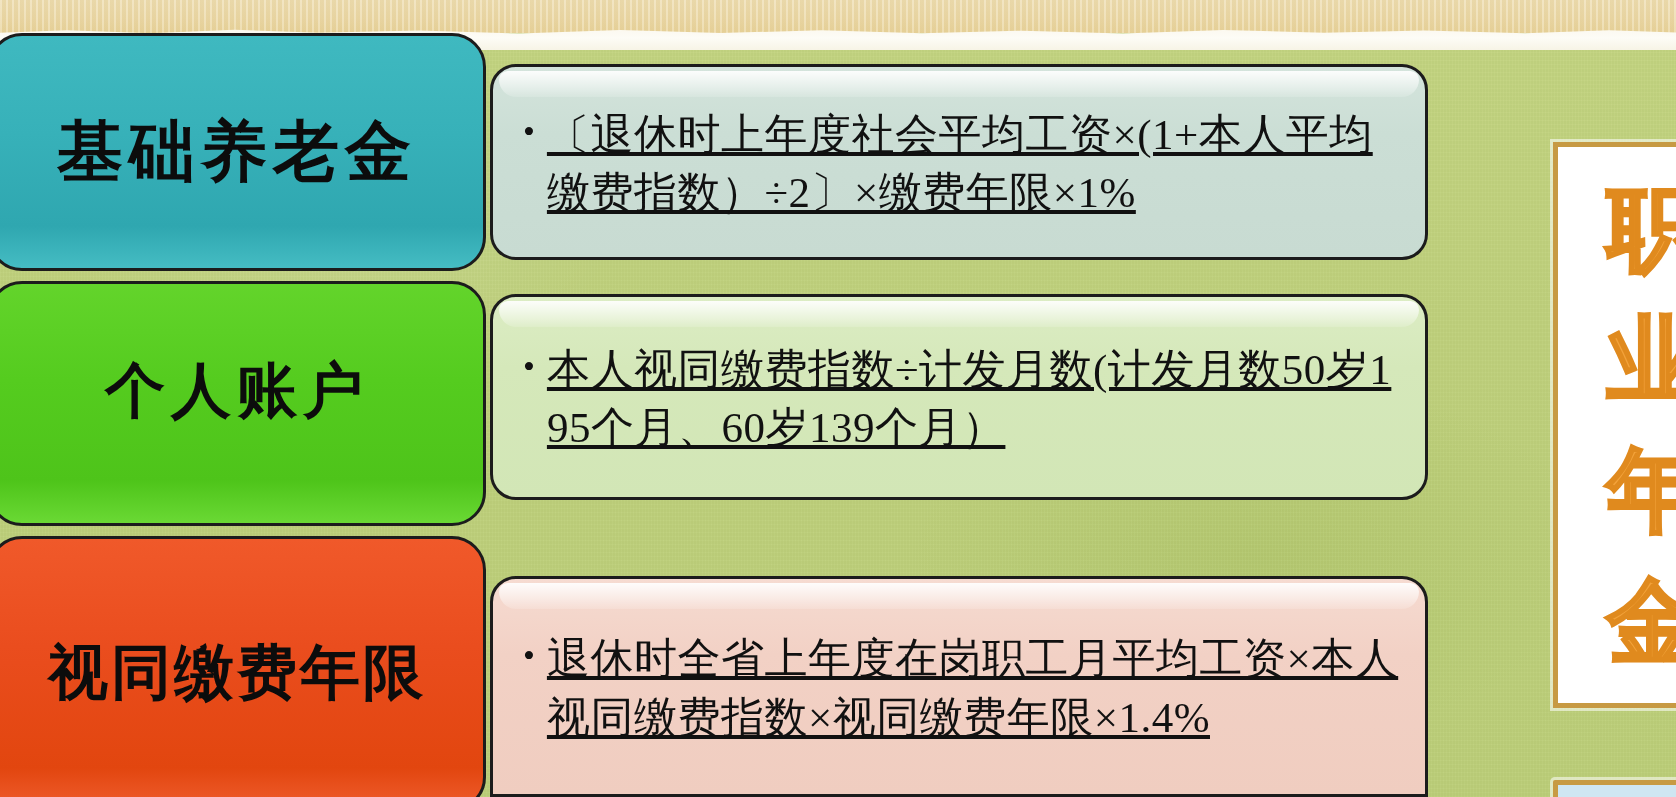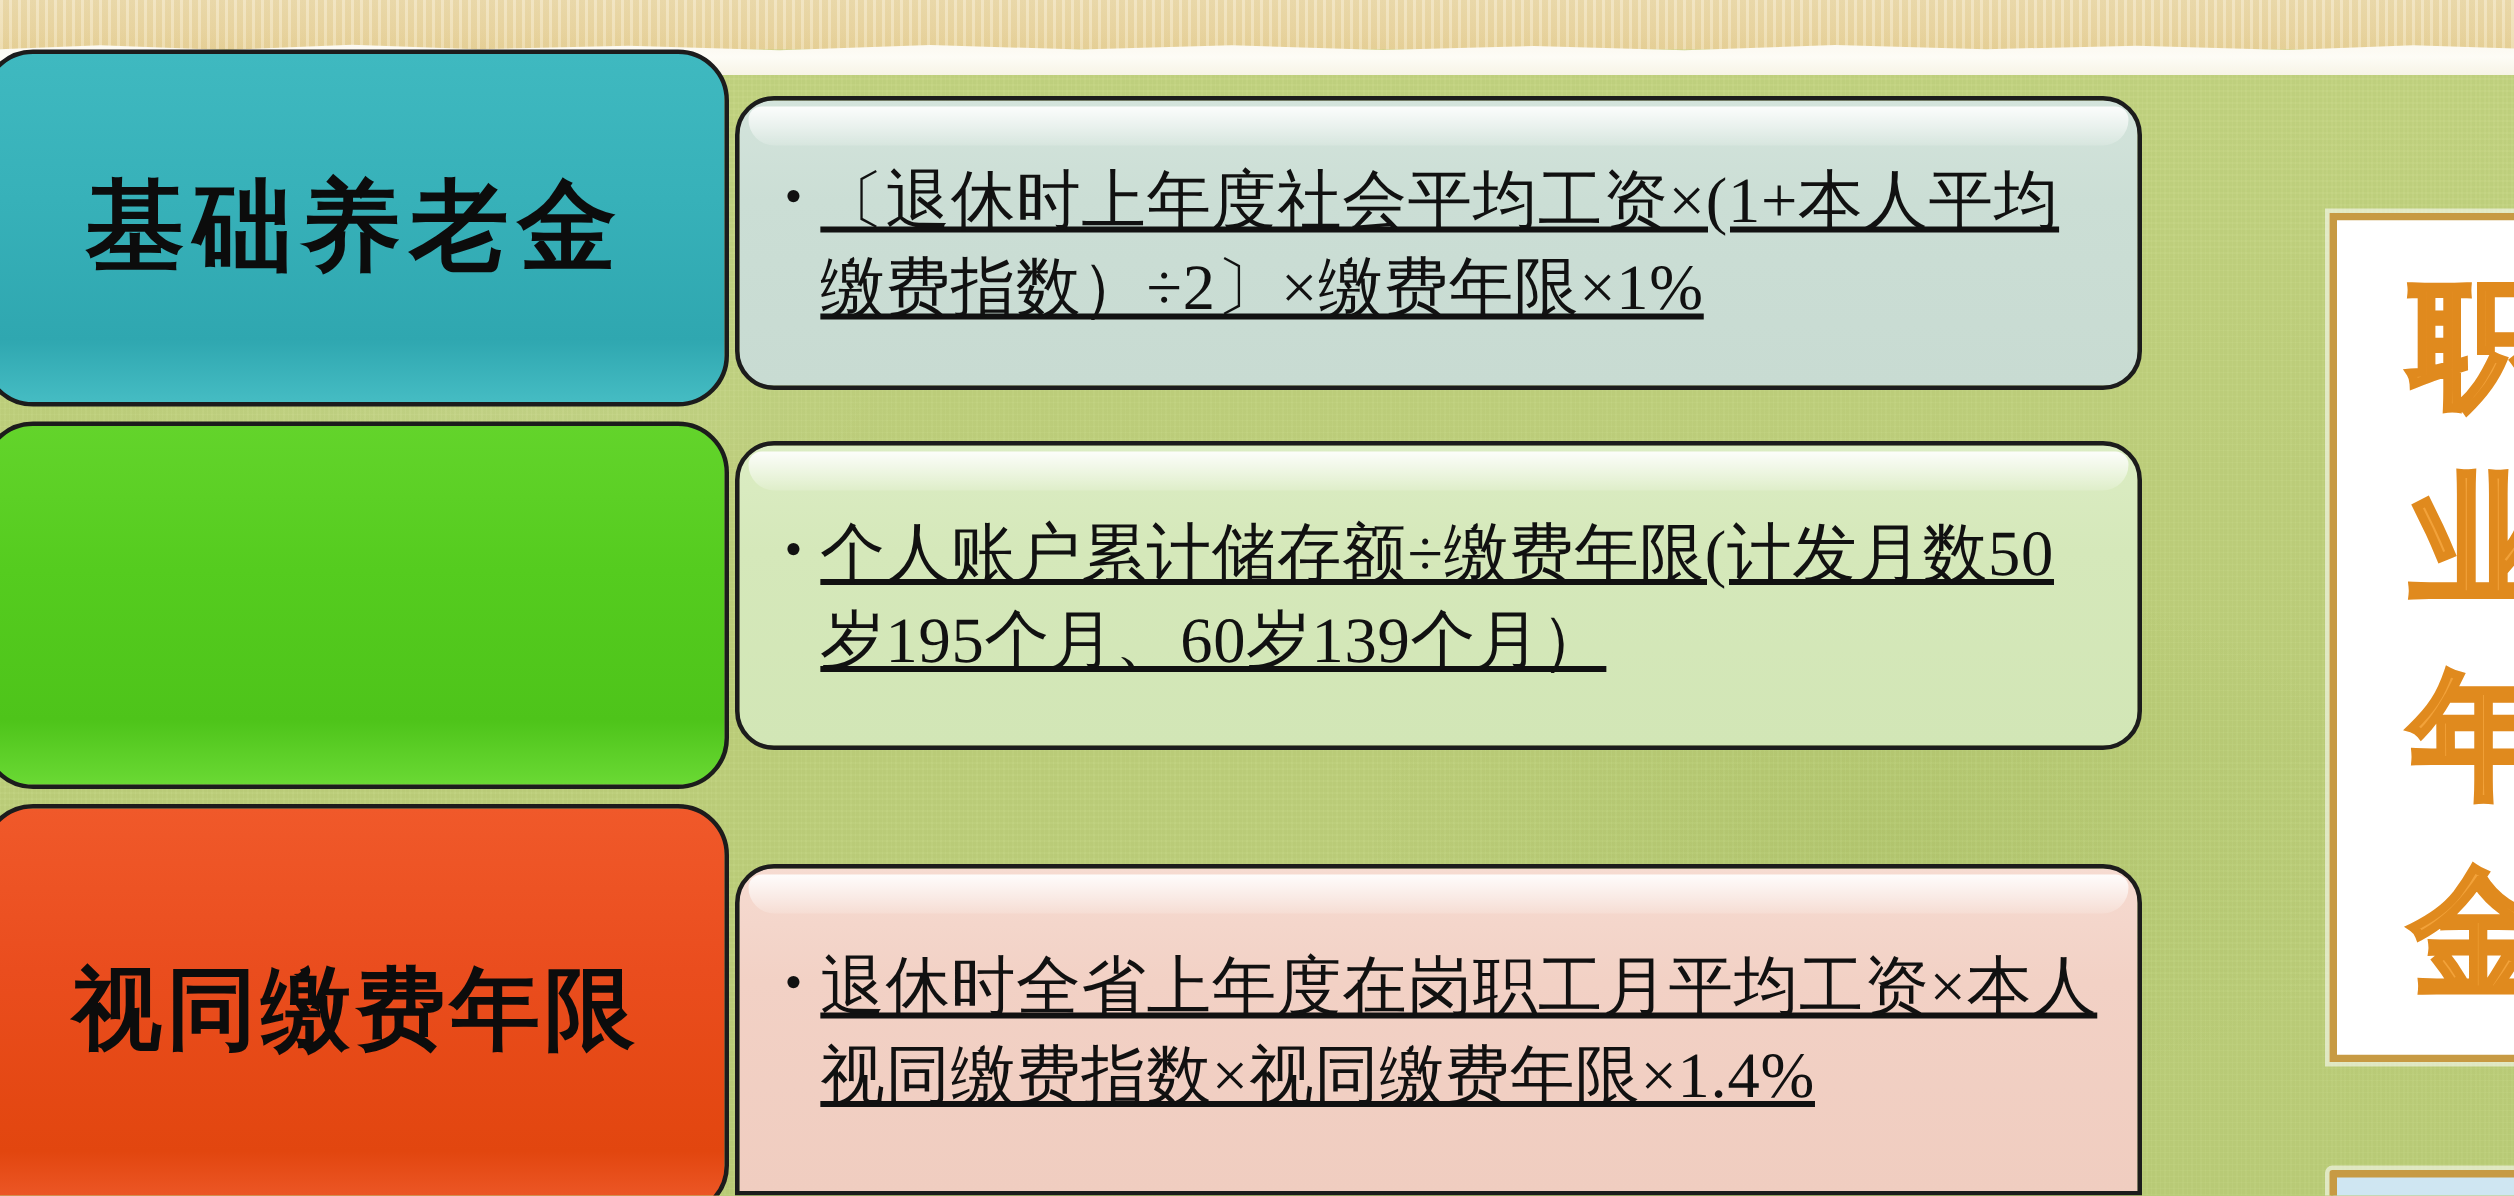--- a/index.html
+++ b/index.html
@@ -258,27 +258,28 @@
   <div class="panel" id="panel-basic">
     <div class="panel-inner">
       <div class="bullet-row">
         <span class="bullet-dot">•</span>
         <span class="bullet-text">〔退休时上年度社会平均工资×(1+本人平均缴费指数）÷2〕×缴费年限×1%</span>
       </div>
     </div>
   </div>
 
   <div class="chip" id="chip-personal">
+    <span class="chip-line">个人账户</span>
   </div>
 
   <div class="panel" id="panel-personal">
     <div class="panel-inner">
       <div class="bullet-row">
         <span class="bullet-dot">•</span>
-        <span class="bullet-text">个人账户累计储存额÷缴费年限(计发月数50岁195个月、60岁139个月）</span>
+        <span class="bullet-text">本人视同缴费指数÷计发月数(计发月数50岁195个月、60岁139个月）</span>
       </div>
     </div>
   </div>
 
   <div class="chip" id="chip-transitional">
     <span class="chip-line">视同缴费年限</span>
   </div>
 
   <div class="panel" id="panel-transitional">
     <div class="panel-inner">

